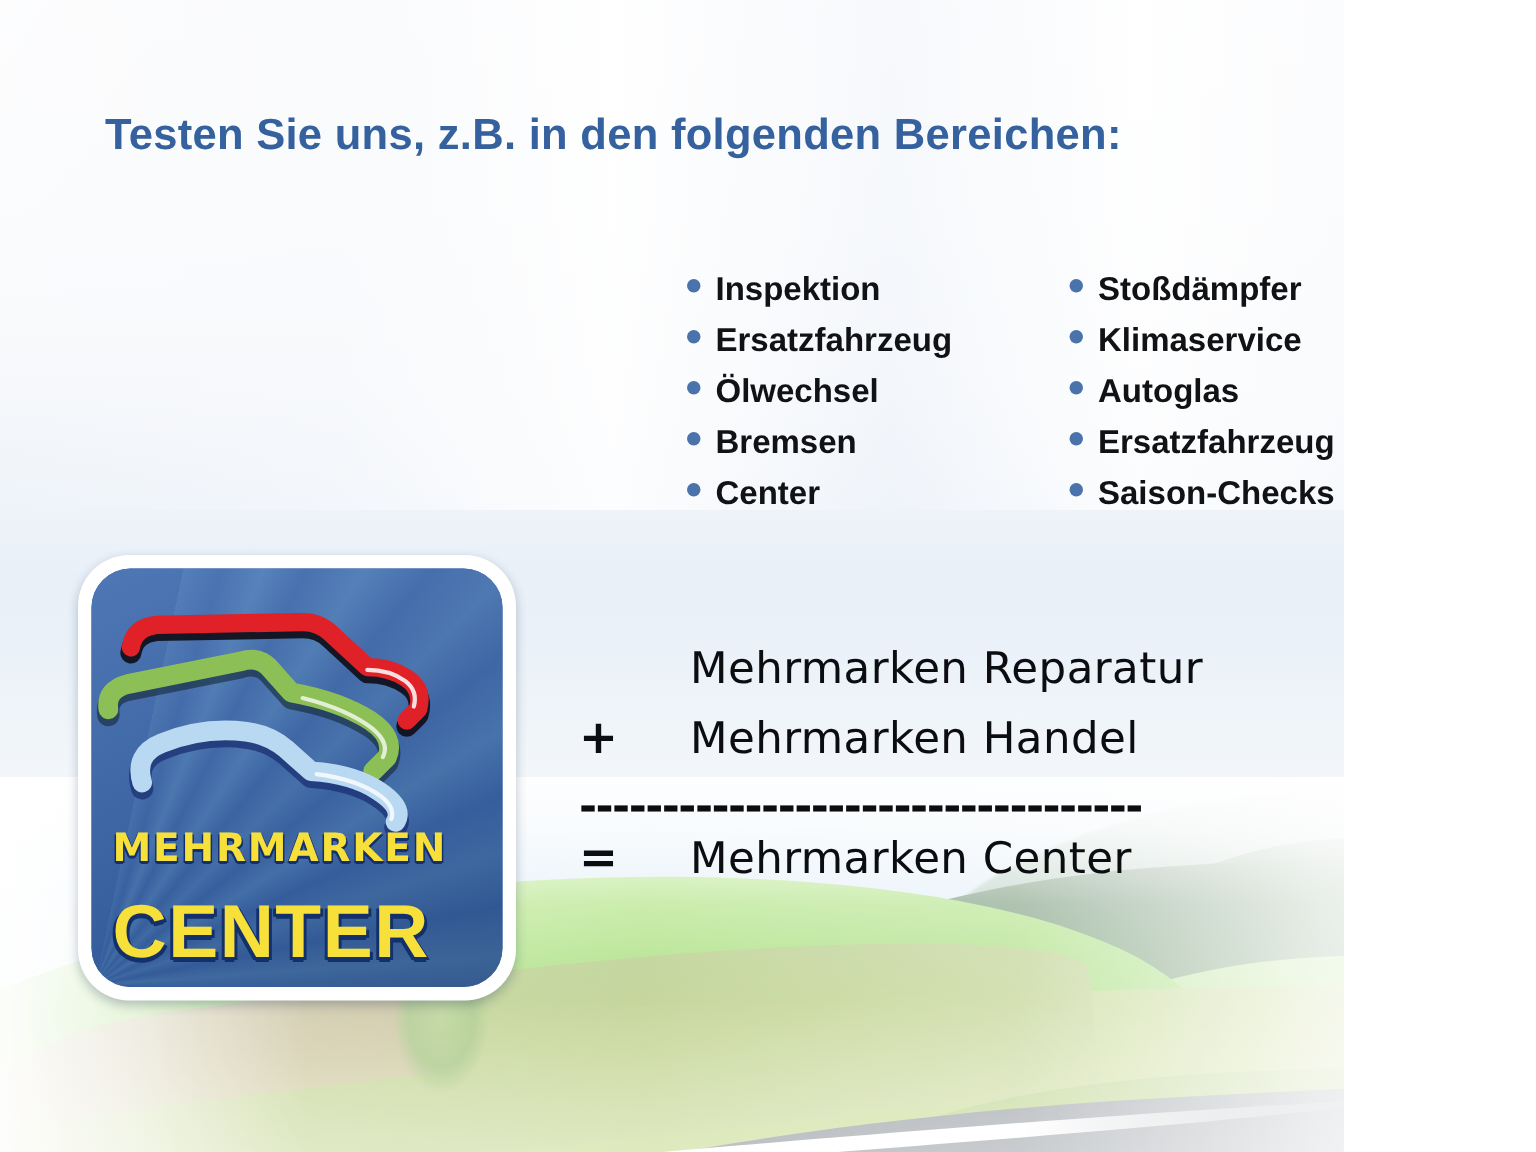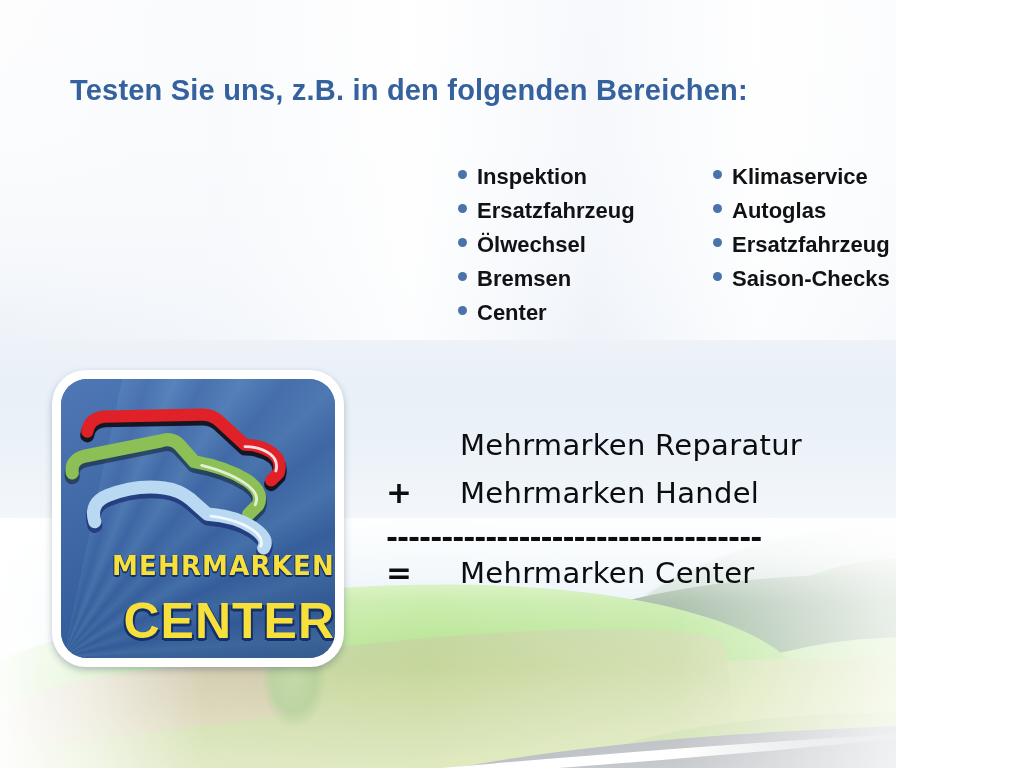--- a/index.html
+++ b/index.html
@@ -116,21 +116,21 @@
 
   
   .title{
     position:absolute;left:70px;top:74px;
     font-size:29px;font-weight:bold;letter-spacing:.2px;
     color:#35629e;white-space:nowrap;
   }
 
   
   .cols{position:absolute;left:458px;top:164px;display:flex;gap:0;}
-  .col{display:flex;flex-direction:column;}
+  .col{display:flex;flex-direction:column;margin-top:16px;}
   .col.left{width:255px;}
   .bullet-row{
     display:flex;align-items:baseline;height:34px;
     font-size:22px;font-weight:bold;color:#111215;
     white-space:nowrap;
   }
   .dot{
     width:9px;height:9px;border-radius:50%;
     background:#4a72ab;flex:0 0 auto;margin-right:10px;
     position:relative;top:-5px;
@@ -172,21 +172,21 @@
         #4a7ab8 46deg,#3a67ac 53deg,#4776b5 60deg,#3a67ac 67deg,
         #4a7ab8 74deg,#3a67ac 82deg,#4776b5 90deg,#3a67ac 360deg);
     opacity:.95;
   }
   .logo-grad{
     position:absolute;inset:0;
     background:linear-gradient(160deg,rgba(255,255,255,.10) 0%,rgba(0,0,0,.10) 70%,rgba(0,0,0,.20) 100%);
   }
   .cars{position:absolute;left:0;top:6px;width:100%;height:172px;}
   .logo-text{
-    position:absolute;left:14px;right:0;bottom:12px;text-align:right;
+    position:absolute;left:14px;right:0;bottom:12px;text-align:left;
     line-height:1;
   }
   .lt1{
     font-size:26px;font-weight:bold;color:#f7e03a;letter-spacing:1.2px;
     text-shadow:0 2px 0 #13306b,1px 1px 0 #13306b,-1px 1px 0 #13306b;
     font-family:"DejaVu Sans",sans-serif;
   }
   .lt2{
     font-size:50px;font-weight:bold;color:#f7e03a;letter-spacing:1px;margin-top:17px;
     text-shadow:0 3px 0 #13306b,2px 2px 0 #13306b,-2px 2px 0 #13306b;
@@ -236,20 +236,24 @@
       <div class="bullet-row">
         <span class="dot"></span>
         <span>Bremsen</span>
       </div>
       <div class="bullet-row">
         <span class="dot"></span>
         <span>Center</span>
       </div>
     </div>
     <div class="col right">
+      <div class="bullet-row">
+        <span class="dot"></span>
+        <span>Stoßdämpfer</span>
+      </div>
       <div class="bullet-row">
         <span class="dot"></span>
         <span>Klimaservice</span>
       </div>
       <div class="bullet-row">
         <span class="dot"></span>
         <span>Autoglas</span>
       </div>
       <div class="bullet-row">
         <span class="dot"></span>

